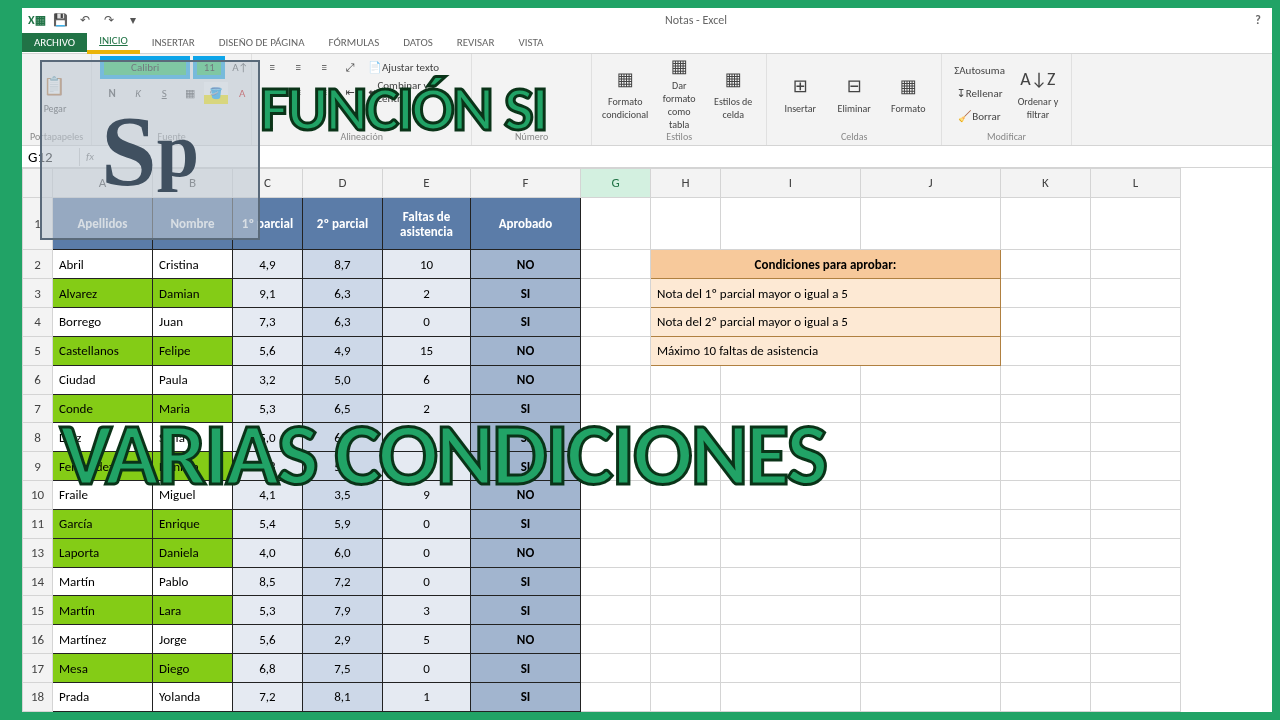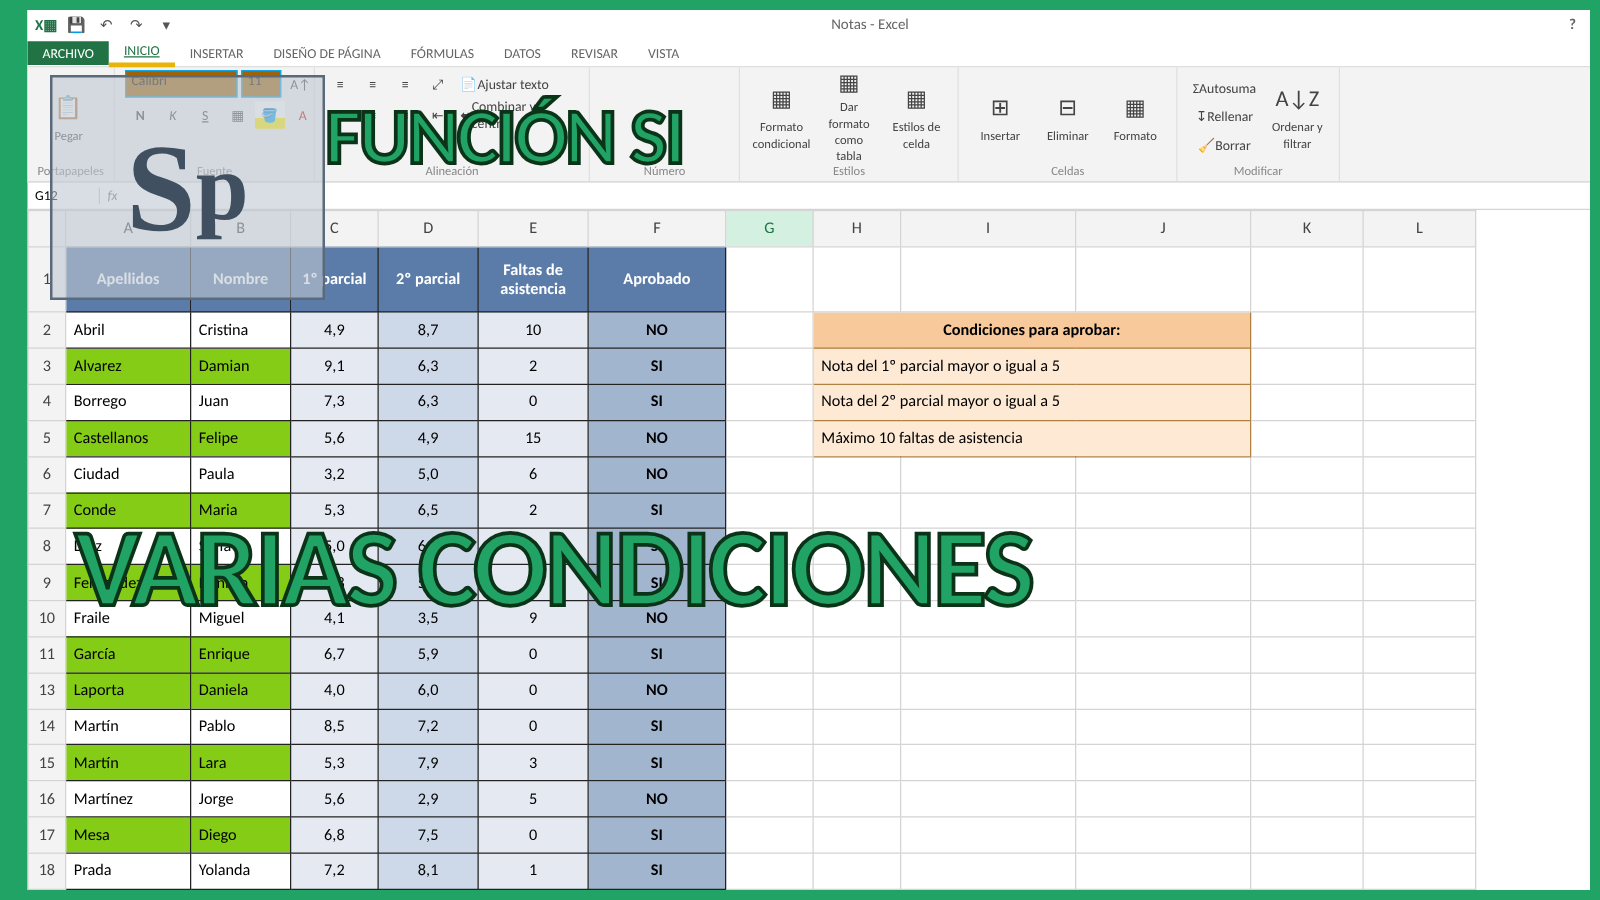--- a/index.html
+++ b/index.html
@@ -13,23 +13,23 @@
   .tabs { height: 22px; background: #fff; display: flex; align-items: center; border-bottom: 1px solid #d4d4d4; }
   .tab { padding: 3px 12px; font-size: 11px; text-transform: uppercase; color: #666; }
   .tab.file { background: #217346; color: #fff; }
   .ribbon { height: 92px; background: #f3f3f3; border-bottom: 1px solid #d4d4d4; display: flex; }
   .rgroup { display: flex; flex-direction: column; padding: 2px 8px; border-right: 1px solid #e0e0e0; height: 100%; }
   .rgroup-body { flex: 1; display: flex; align-items: center; gap: 4px; flex-wrap: wrap; }
   .rgroup-label { font-size: 10px; color: #888; text-align: center; margin-top: auto; }
   .rbtn { min-width: 24px; height: 22px; display: flex; align-items: center; justify-content: center; padding: 0 4px; color: #444; font-size: 11px; }
   .rbtn-large { flex-direction: column; height: 60px; width: 50px; font-size: 10px; text-align: center; gap: 2px; }
   .icon-box { width: 32px; height: 28px; display: flex; align-items: center; justify-content: center; font-size: 18px; }
-  .font-sel { border: 1px solid #0ea5e9; background: #a16207; padding: 1px 4px; font-size: 11px; }
+  .font-sel { border: 4px solid #0ea5e9; background: #22c55e; padding: 1px 4px; font-size: 11px; text-align: center; }
   .namebox-row { height: 22px; display: flex; align-items: center; border-bottom: 1px solid #d4d4d4; }
-  .namebox { width: 58px; border-right: 1px solid #ccc; padding: 0 6px; font-size: 11px; }
+  .namebox { width: 58px; border-right: 1px solid #ccc; padding: 0 6px; font-size: 15px; }
   .fx-label { width: 20px; text-align: center; font-style: italic; color: #777; font-size: 11px; }
   .formula-bar { flex: 1; padding: 0 6px; font-size: 11px; border-left: 1px solid #ccc; }
   .sheet { flex: 1; display: flex; overflow: hidden; position: relative; }
   table.grid { border-collapse: collapse; table-layout: fixed; }
   .grid th, .grid td { border: 1px solid #d4d4d4; font-size: 13px; height: 22px; }
   .col-hdr { background: #f3f3f3; color: #444; text-align: center; font-weight: normal; }
   .row-hdr { background: #f3f3f3; color: #444; text-align: center; font-weight: normal; width: 30px; }
   .row-hdr.sel { background: #217346; color: #fff; }
   .col-hdr.sel { background: #d3f0e0; color: #217346; }
   .corner { background: #f3f3f3; width: 30px; }
@@ -363,21 +363,21 @@
             <td class="cell-empty"></td>
             <td class="cell-empty"></td>
             <td class="cell-empty"></td>
             <td class="cell-empty"></td>
             <td class="cell-empty"></td>
           </tr>
           <tr>
             <th class="row-hdr">11</th>
             <td class="d c-name-alt">García</td>
             <td class="d c-name-alt">Enrique</td>
-            <td class="d c-p1 center">6,7</td>
+            <td class="d c-p1 center">5,4</td>
             <td class="d c-p2 center">5,9</td>
             <td class="d c-fa center">0</td>
             <td class="d c-ap center">SI</td>
             <td class="cell-empty"></td>
             <td class="cell-empty"></td>
             <td class="cell-empty"></td>
             <td class="cell-empty"></td>
             <td class="cell-empty"></td>
             <td class="cell-empty"></td>
           </tr>

